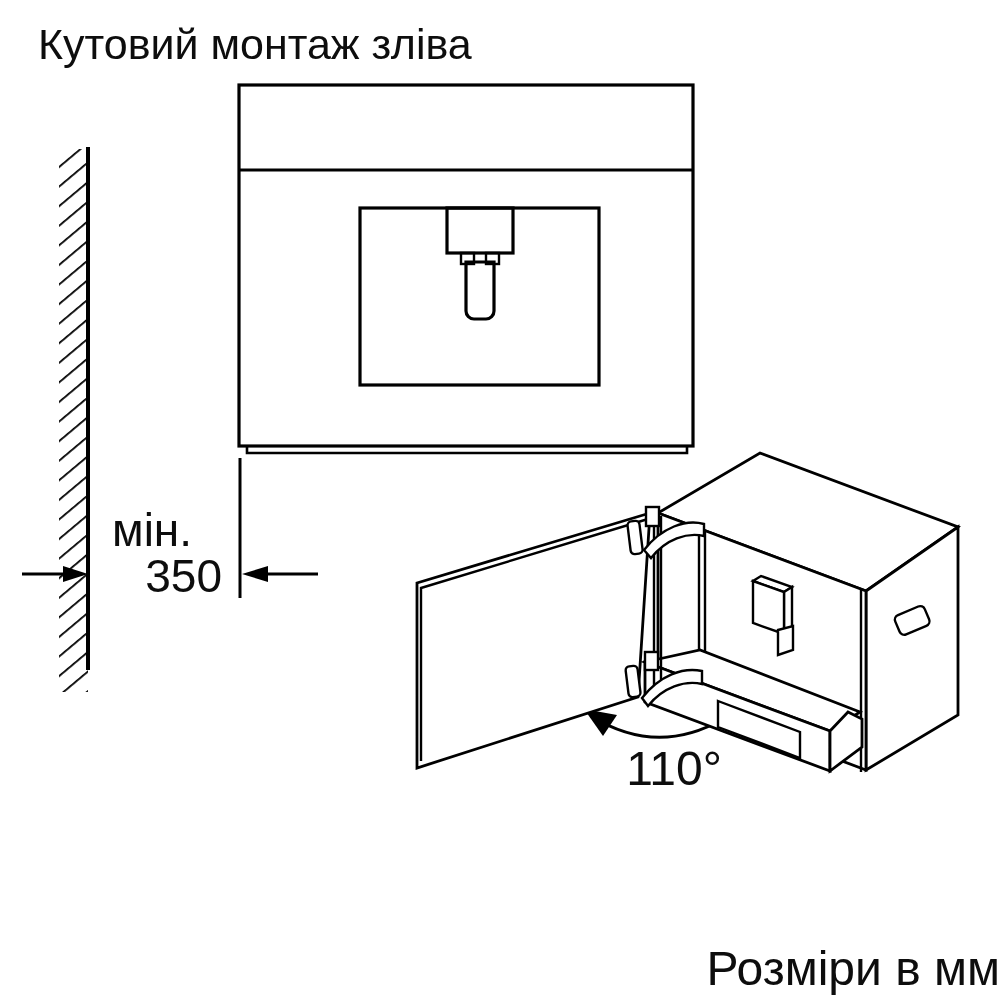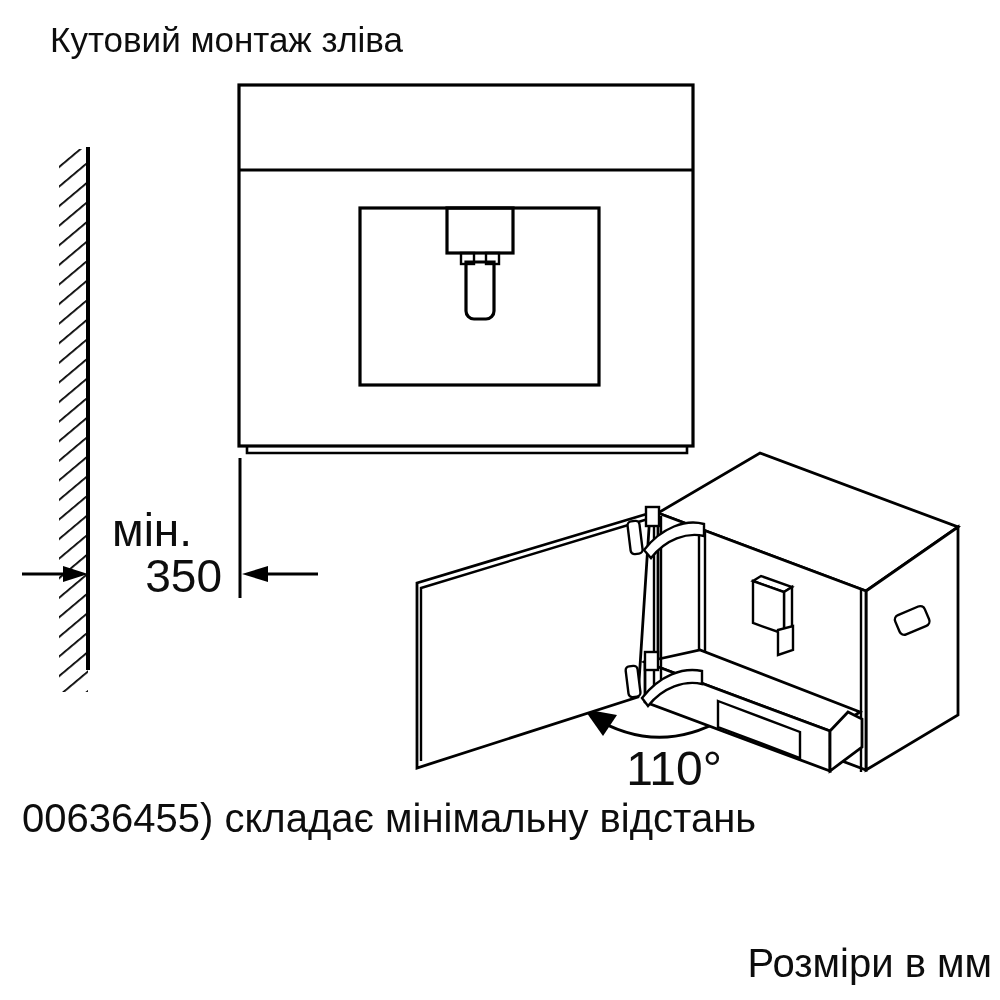--- a/index.html
+++ b/index.html
@@ -1,26 +1,26 @@
 <!DOCTYPE html>
 <html><head>
 <meta charset="utf-8">
 <style>
   html,body{margin:0;padding:0;}
   body{
     width:1000px;height:1000px;position:relative;background:#ffffff;
     font-family:"Liberation Sans", sans-serif;color:#0d0d0d;overflow:hidden;
   }
   .label{position:absolute;white-space:nowrap;}
-  #title{left:50px;top:20px;font-size:35px;}
+  #title{left:38px;top:20px;font-size:43px;}
   #dim-min{left:112px;top:503px;width:108px;font-size:46px;}
   #dim-val{left:110px;top:549px;width:112px;text-align:right;font-size:46px;}
   #angle-label{left:606px;top:741px;width:136px;text-align:center;font-size:48px;}
   #footer{left:22px;top:794px;font-size:40px;line-height:49px;}
-  #units-note{right:8px;top:941px;font-size:40px;}
+  #units-note{right:0;top:941px;font-size:48px;}
   svg{position:absolute;left:0;top:0;}
 </style>
 </head>
 <body>
 
 <svg width="1000" height="1000" viewBox="0 0 1000 1000">
   <defs>
     <pattern id="hatch" patternUnits="userSpaceOnUse" width="15" height="15" patternTransform="rotate(-40)">
       <line x1="0" y1="0" x2="15" y2="0" stroke="#000" stroke-width="3.6"></line>
     </pattern>
@@ -99,16 +99,15 @@
 </svg>
 
 <div class="label" id="title">Кутовий монтаж зліва</div>
 
 <div class="label" id="dim-min">мін.</div>
 <div class="label" id="dim-val">350</div>
 
 <div class="label" id="angle-label">110°</div>
 
 <div class="label" id="footer">
-  <div>00636455) складає мінімальну відстань</div>
 </div>
 
 <div class="label" id="units-note">Розміри в мм</div>
 
 </body></html>

